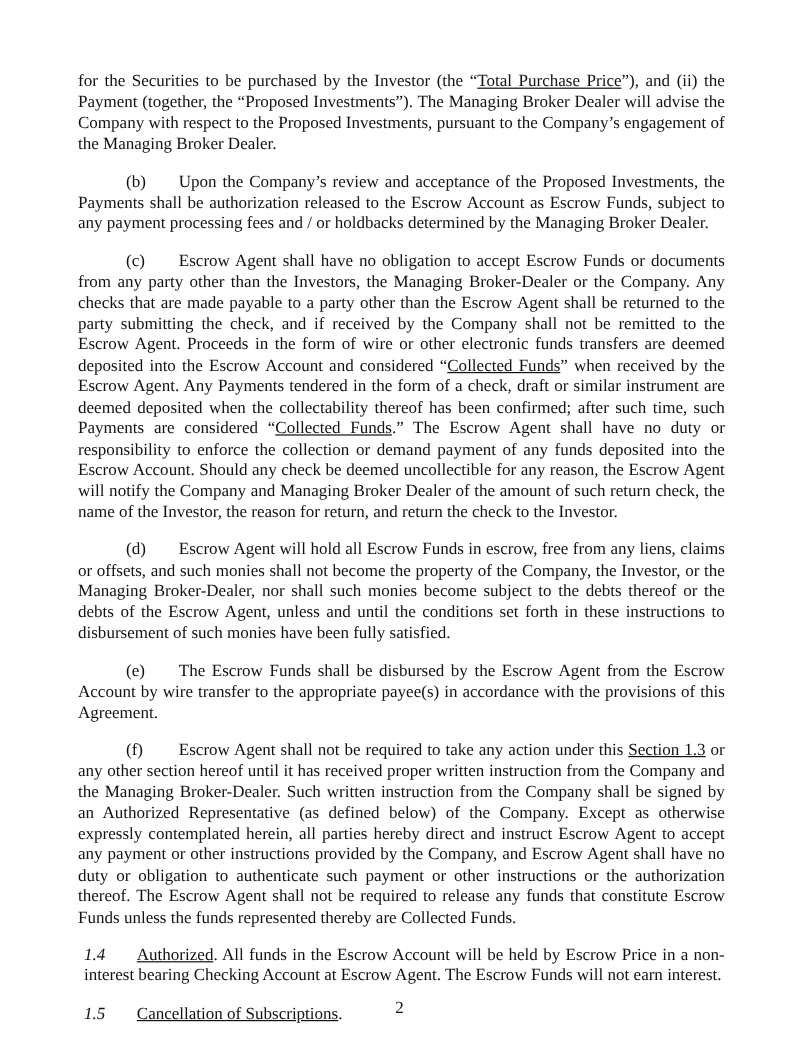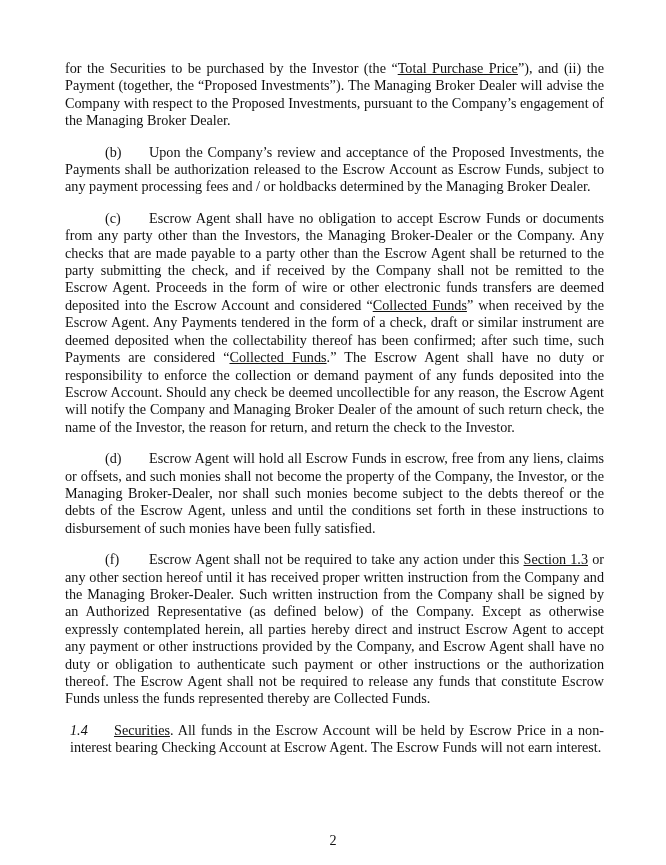--- a/index.html
+++ b/index.html
@@ -23,21 +23,23 @@
 
 <div class="page">
   <p><span>for the Securities to be purchased by the Investor (the “</span><span class="u">Total Purchase Price</span><span>”), and (ii) the Payment (together, the “Proposed Investments”).  The Managing Broker Dealer will advise the Company with respect to the Proposed Investments, pursuant to the Company’s engagement of the Managing Broker Dealer.</span></p>
 
   <p class="indent"><span class="lbl">(b)</span><span>Upon the Company’s review and acceptance of the Proposed Investments, the Payments shall be authorization released to the Escrow Account as Escrow Funds, subject to any payment processing fees and / or holdbacks determined by the Managing Broker Dealer.</span></p>
 
   <p class="indent"><span class="lbl">(c)</span><span>Escrow Agent shall have no obligation to accept Escrow Funds or documents from any party other than the Investors, the Managing Broker-Dealer or the Company.  Any checks that are made payable to a party other than the Escrow Agent shall be returned to the party submitting the check, and if received by the Company shall not be remitted to the Escrow Agent. Proceeds in the form of wire or other electronic funds transfers are deemed deposited into the Escrow Account and considered “</span><span class="u">Collected Funds</span><span>” when received by the Escrow Agent.  Any Payments tendered in the form of a check, draft or similar instrument are deemed deposited when the collectability thereof has been confirmed; after such time, such Payments are considered “</span><span class="u">Collected Funds</span><span>.” The Escrow Agent shall have no duty or responsibility to enforce the collection or demand payment of any funds deposited into the Escrow Account. Should any check be deemed uncollectible for any reason, the Escrow Agent will notify the Company and Managing Broker Dealer of the amount of such return check, the name of the Investor, the reason for return, and return the check to the Investor.</span></p>
 
   <p class="indent"><span class="lbl">(d)</span><span>Escrow Agent will hold all Escrow Funds in escrow, free from any liens, claims or offsets, and such monies shall not become the property of the Company, the Investor, or the Managing Broker-Dealer, nor shall such monies become subject to the debts thereof or the debts of the Escrow Agent, unless and until the conditions set forth in these instructions to disbursement of such monies have been fully satisfied.</span></p>
 
+  <p class="indent"><span class="lbl">(e)</span><span>The Escrow Funds shall be disbursed by the Escrow Agent from the Escrow Account by wire transfer to the appropriate payee(s) in accordance with the provisions of this Agreement.</span></p>
 
   <p class="indent"><span class="lbl">(f)</span><span>Escrow Agent shall not be required to take any action under this </span><span class="u">Section 1.3</span><span> or any other section hereof until it has received proper written instruction from the Company and the Managing Broker-Dealer.  Such written instruction from the Company shall be signed by an Authorized Representative (as defined below) of the Company.  Except as otherwise expressly contemplated herein, all parties hereby direct and instruct Escrow Agent to accept any payment or other instructions provided by the Company, and Escrow Agent shall have no duty or obligation to authenticate such payment or other instructions or the authorization thereof.  The Escrow Agent shall not be required to release any funds that constitute Escrow Funds unless the funds represented thereby are Collected Funds.</span></p>
 
-  <p class="sechead"><span class="sec">1.4</span><span class="u">Securities</span><span>.  All funds in the Escrow Account will be held by Escrow Price in a non-interest bearing Checking Account at Escrow Agent.  The Escrow Funds will not earn interest.</span></p>
+  <p class="sechead"><span class="sec">1.4</span><span class="u">Authorized</span><span>.  All funds in the Escrow Account will be held by Escrow Price in a non-interest bearing Checking Account at Escrow Agent.  The Escrow Funds will not earn interest.</span></p>
 
+  <p class="sechead"><span class="sec">1.5</span><span class="u">Cancellation of Subscriptions</span><span>.</span></p>
 
 </div>
 
 <div class="pagenum">2</div>
 
 </body></html>

